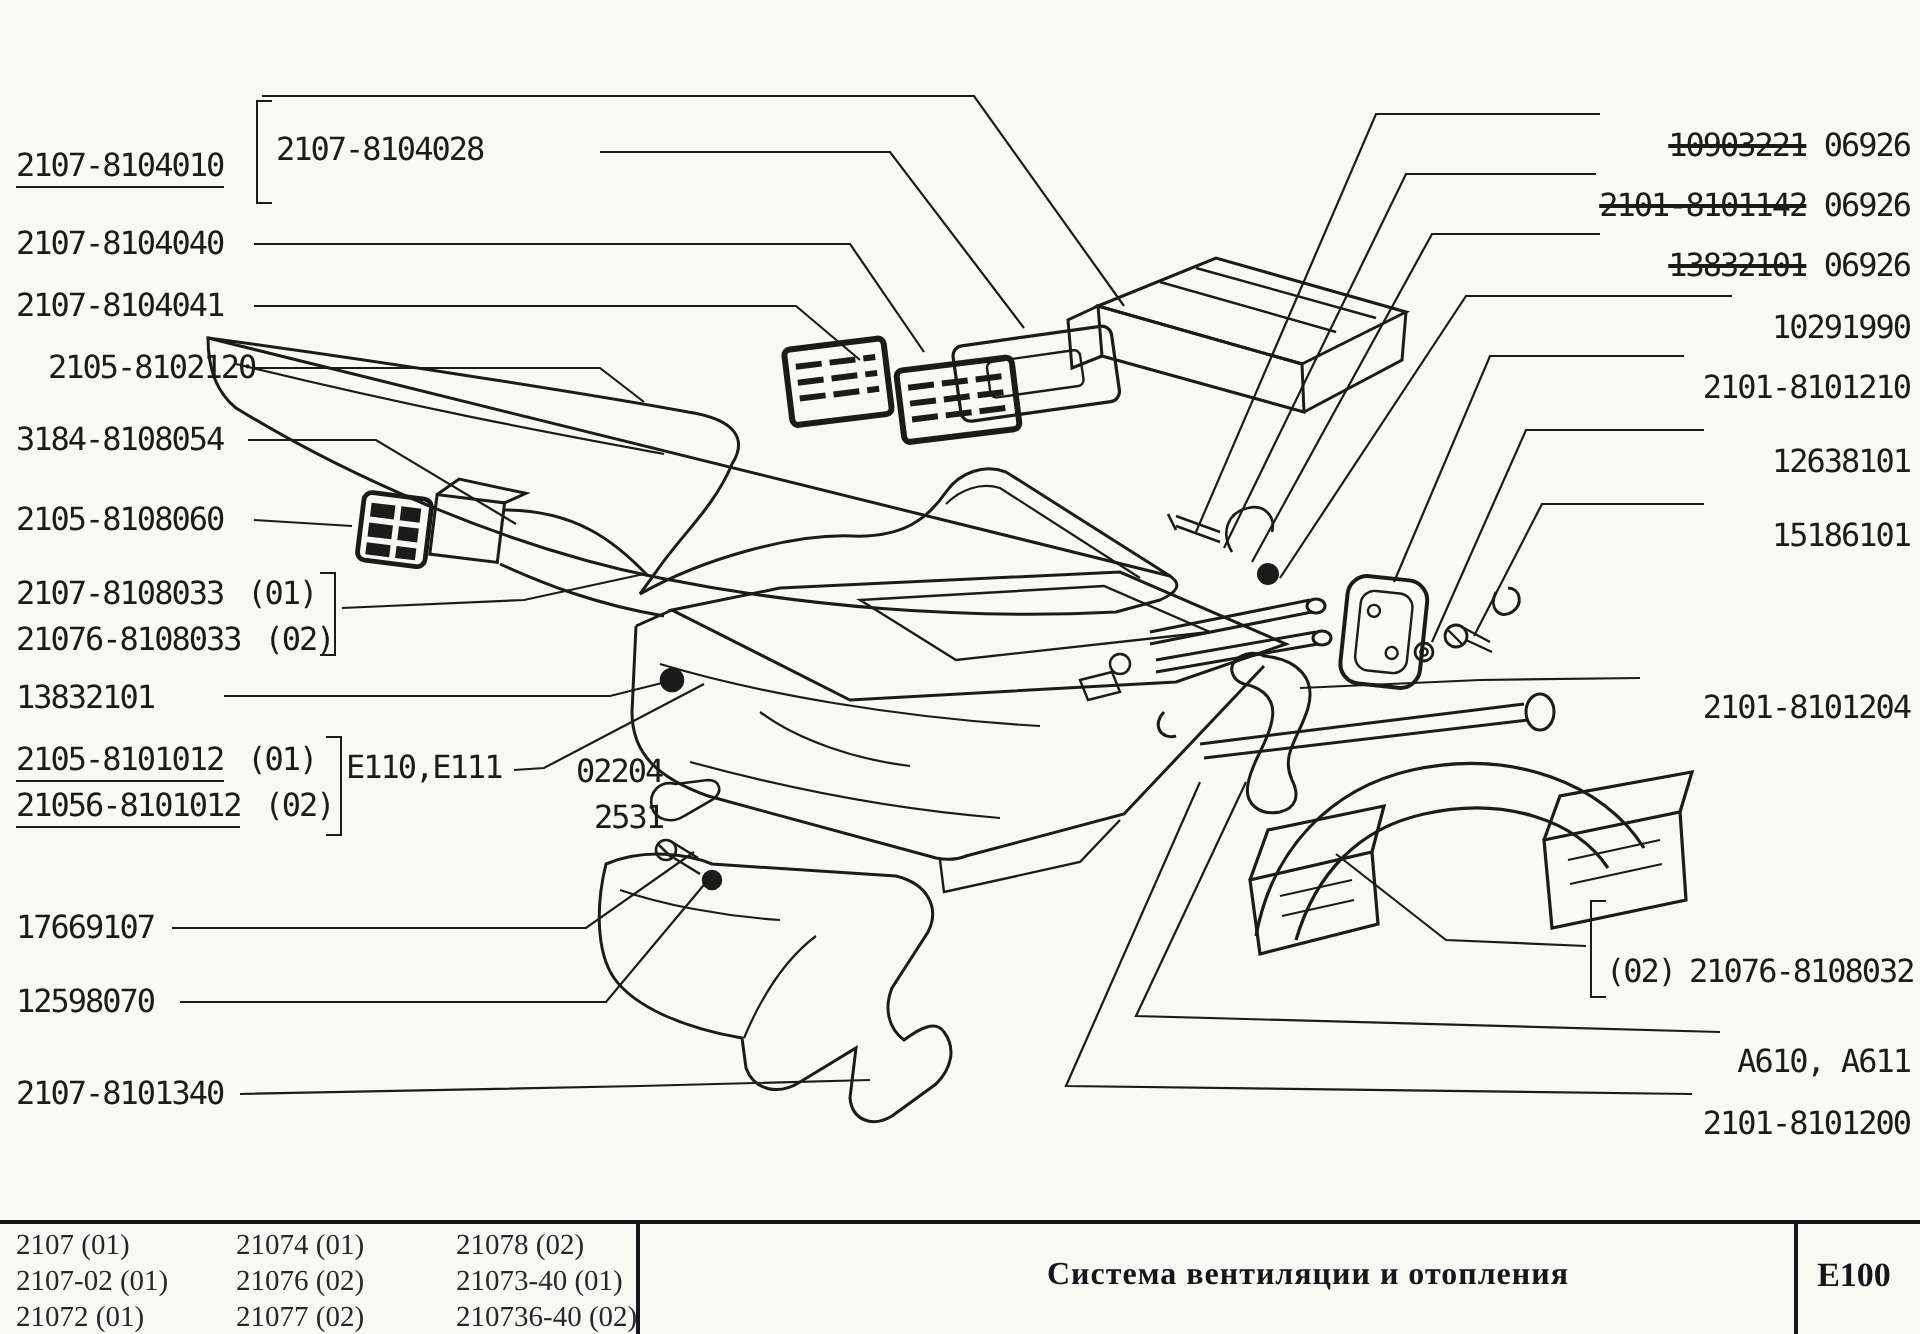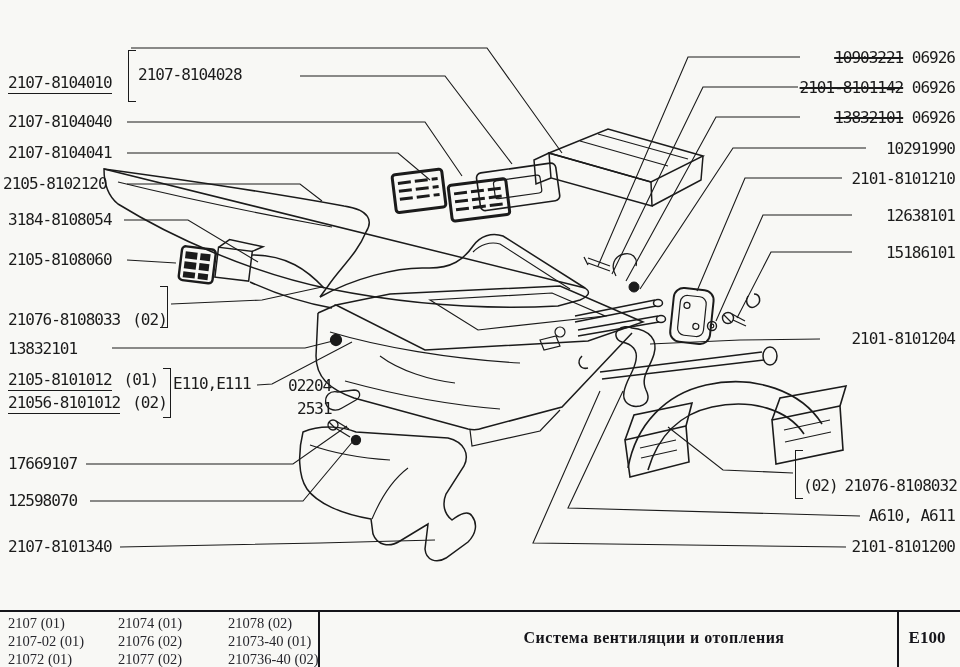--- a/index.html
+++ b/index.html
@@ -6,21 +6,21 @@
   .page{
     position:relative;width:960px;height:667px;overflow:hidden;
     background:#f8f8f5;color:#1b1b1b;
     font-family:"DejaVu Sans Mono",monospace;
   }
   .diagram-svg{position:absolute;left:0;top:0;}
   .plabel{
     position:absolute;white-space:nowrap;
     font-size:16px;letter-spacing:-1px;line-height:18px;color:#1b1b1b;
   }
-  .plabel.right{text-align:left;}
+  .plabel.right{text-align:left;margin-top:15px;}
   .u{border-bottom:1.6px solid #1b1b1b;padding-bottom:1px;}
   .strike{text-decoration:line-through;text-decoration-thickness:1.5px;}
   .sfx{margin-left:12px;}
   .pfx{margin-right:7px;}
   .bracket{position:absolute;width:7px;}
   .bracket.open{border-left:1.6px solid #1b1b1b;border-top:1.6px solid #1b1b1b;border-bottom:1.6px solid #1b1b1b;}
   .bracket.close{border-right:1.6px solid #1b1b1b;border-top:1.6px solid #1b1b1b;border-bottom:1.6px solid #1b1b1b;}
   .bottombar{
     position:absolute;left:0;top:610px;width:960px;height:57px;
     border-top:2px solid #15151a;
@@ -194,23 +194,24 @@
       <path d="M337,429 L350,437 M336,421 L349,429 M329,422 L336,429"></path>
       <circle cx="356" cy="440" r="4.5" fill="#1b1b1b"></circle>
       <circle cx="336" cy="340" r="5.5" fill="#1b1b1b"></circle>
     </g>
   </svg>
 
   <div class="plabel" style="left:8px;top:74px"><span class="u">2107-8104010</span></div>
   <div class="plabel" style="left:138px;top:66px"><span>2107-8104028</span></div>
   <div class="plabel" style="left:8px;top:113px"><span>2107-8104040</span></div>
   <div class="plabel" style="left:8px;top:144px"><span>2107-8104041</span></div>
-  <div class="plabel" style="left:3px;top:175px"><span>2105-8102120</span></div>
+  <div class="plabel" style="left:24px;top:175px"><span>2105-8102120</span></div>
   <div class="plabel" style="left:8px;top:211px"><span>3184-8108054</span></div>
   <div class="plabel" style="left:8px;top:251px"><span>2105-8108060</span></div>
+  <div class="plabel" style="left:8px;top:288px"><span>2107-8108033</span><span class="sfx">(01)</span></div>
   <div class="plabel" style="left:8px;top:311px"><span>21076-8108033</span><span class="sfx">(02)</span></div>
   <div class="plabel" style="left:8px;top:340px"><span>13832101</span></div>
   <div class="plabel" style="left:8px;top:371px"><span class="u">2105-8101012</span><span class="sfx">(01)</span></div>
   <div class="plabel" style="left:8px;top:394px"><span class="u">21056-8101012</span><span class="sfx">(02)</span></div>
   <div class="plabel" style="left:173px;top:375px"><span>Е110,Е111</span></div>
   <div class="plabel" style="left:288px;top:377px"><span>02204</span></div>
   <div class="plabel" style="left:297px;top:400px"><span>2531</span></div>
   <div class="plabel" style="left:8px;top:455px"><span>17669107</span></div>
   <div class="plabel" style="left:8px;top:492px"><span>12598070</span></div>
   <div class="plabel" style="left:8px;top:538px"><span>2107-8101340</span></div>

